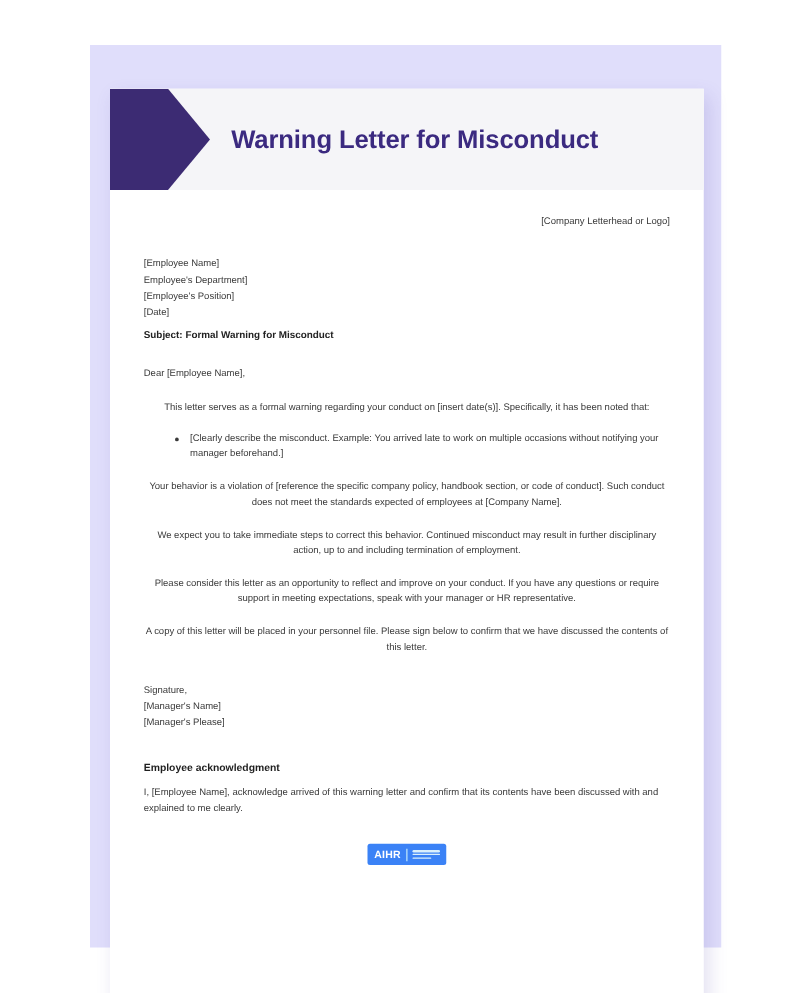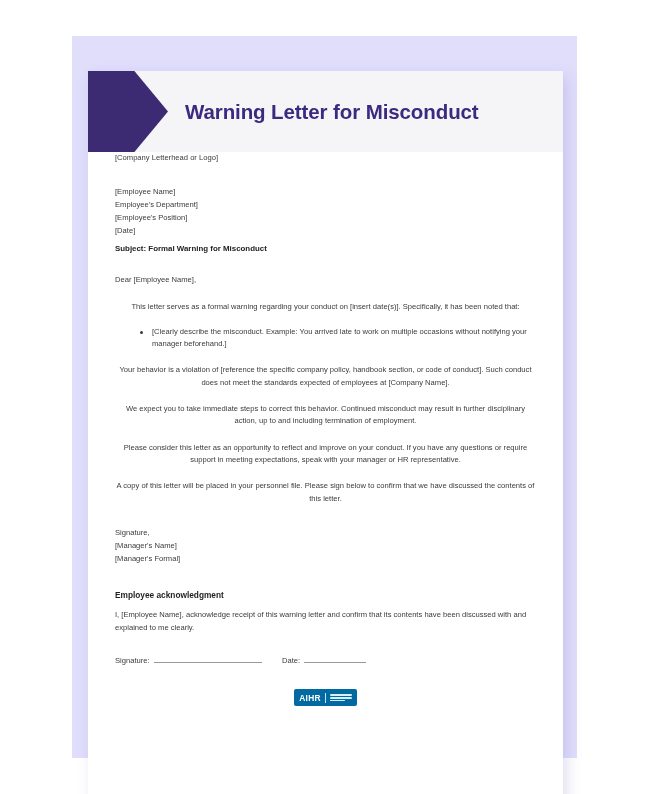--- a/index.html
+++ b/index.html
@@ -67,21 +67,22 @@
 
   
   .body {
     padding: 0 27px;
     color: #3a3a3a;
     font-size: 7.6px;
     line-height: 1.62;
   }
 
   .letterhead {
-    text-align: left;
+    text-align: right;
+    margin-top: 19px;
     margin-bottom: 0;
     font-size: 7.6px;
     color: #3a3a3a;
   }
 
   .addr {
     margin-top: 21px;
     line-height: 1.72;
   }
   .addr div { white-space: nowrap; }
@@ -152,21 +153,21 @@
   
   .footer {
     margin-top: 22px;
     display: flex;
     justify-content: center;
     align-items: center;
   }
   .logo {
     display: flex;
     align-items: center;
-    background: #0369a1;
+    background: #3b82f6;
     border-radius: 2px;
     padding: 3px 5px;
     height: 11px;
   }
   .logo-mark {
     color: #ffffff;
     font-weight: bold;
     font-size: 8.4px;
     letter-spacing: 0.2px;
     line-height: 1;
@@ -227,33 +228,26 @@
     </ul>
 
     <p class="para">Your behavior is a violation of [reference the specific company policy, handbook section, or code of conduct]. Such conduct does not meet the standards expected of employees at [Company Name].</p>
     <p class="para">We expect you to take immediate steps to correct this behavior. Continued misconduct may result in further disciplinary action, up to and including termination of employment.</p>
     <p class="para">Please consider this letter as an opportunity to reflect and improve on your conduct. If you have any questions or require support in meeting expectations, speak with your manager or HR representative.</p>
     <p class="para">A copy of this letter will be placed in your personnel file. Please sign below to confirm that we have discussed the contents of this letter.</p>
 
     <div class="signoff">
       <div>Signature,</div>
       <div>[Manager's Name]</div>
-      <div>[Manager's Formal]</div>
+      <div>[Manager's Please]</div>
     </div>
 
     <div class="ack-title">Employee acknowledgment</div>
-    <div class="ack-body">I, [Employee Name], acknowledge receipt of this warning letter and confirm that its contents have been discussed with and explained to me clearly.</div>
-
-    <div class="siglines">
-      <span>Signature:</span>
-      <span class="rule sig"></span>
-      <span class="gap"></span>
-      <span>Date:</span>
-      <span class="rule date"></span>
-    </div>
+    <div class="ack-body">I, [Employee Name], acknowledge arrived of this warning letter and confirm that its contents have been discussed with and explained to me clearly.</div>
+
 
     <div class="footer">
       <div class="logo">
         <span class="logo-mark">AIHR</span>
         <span class="logo-divider"></span>
         <span class="logo-tag">
           <span class="l1"></span>
           <span class="l2"></span>
           <span class="l3"></span>
         </span>

